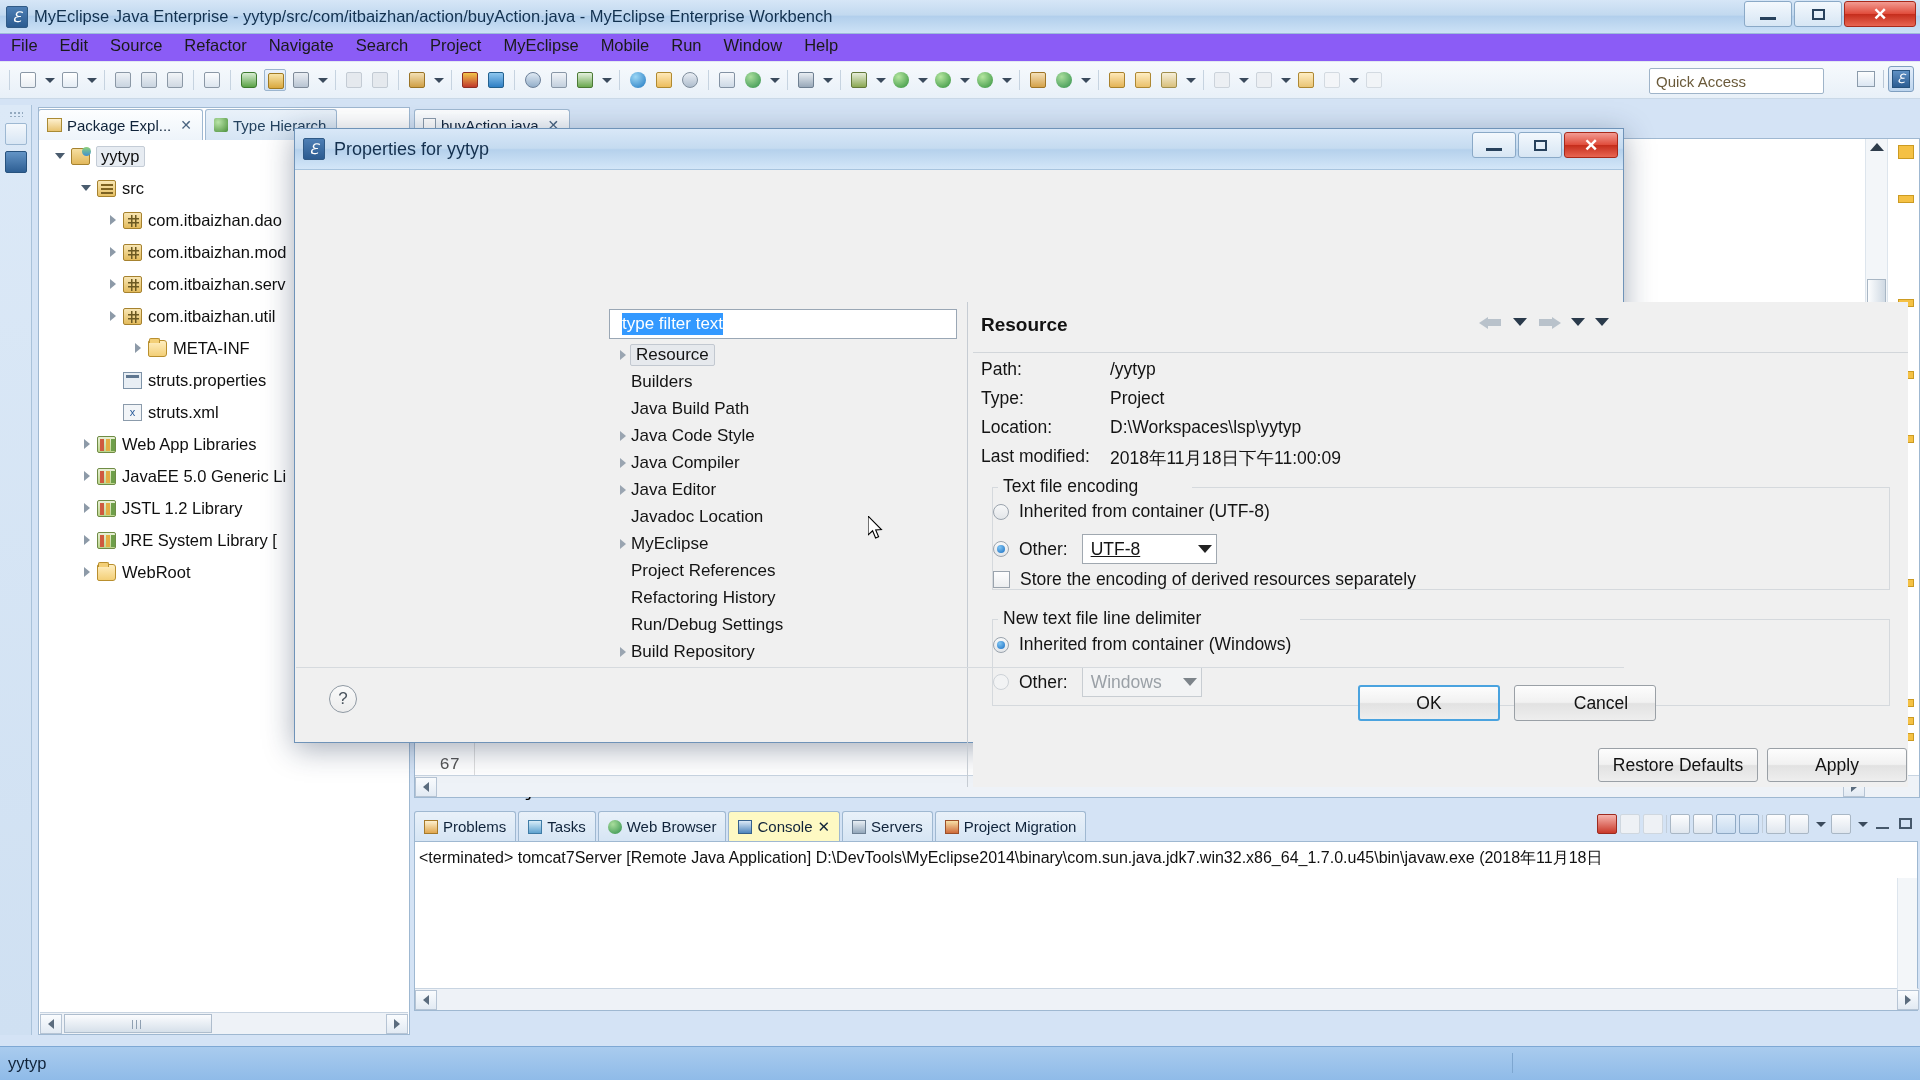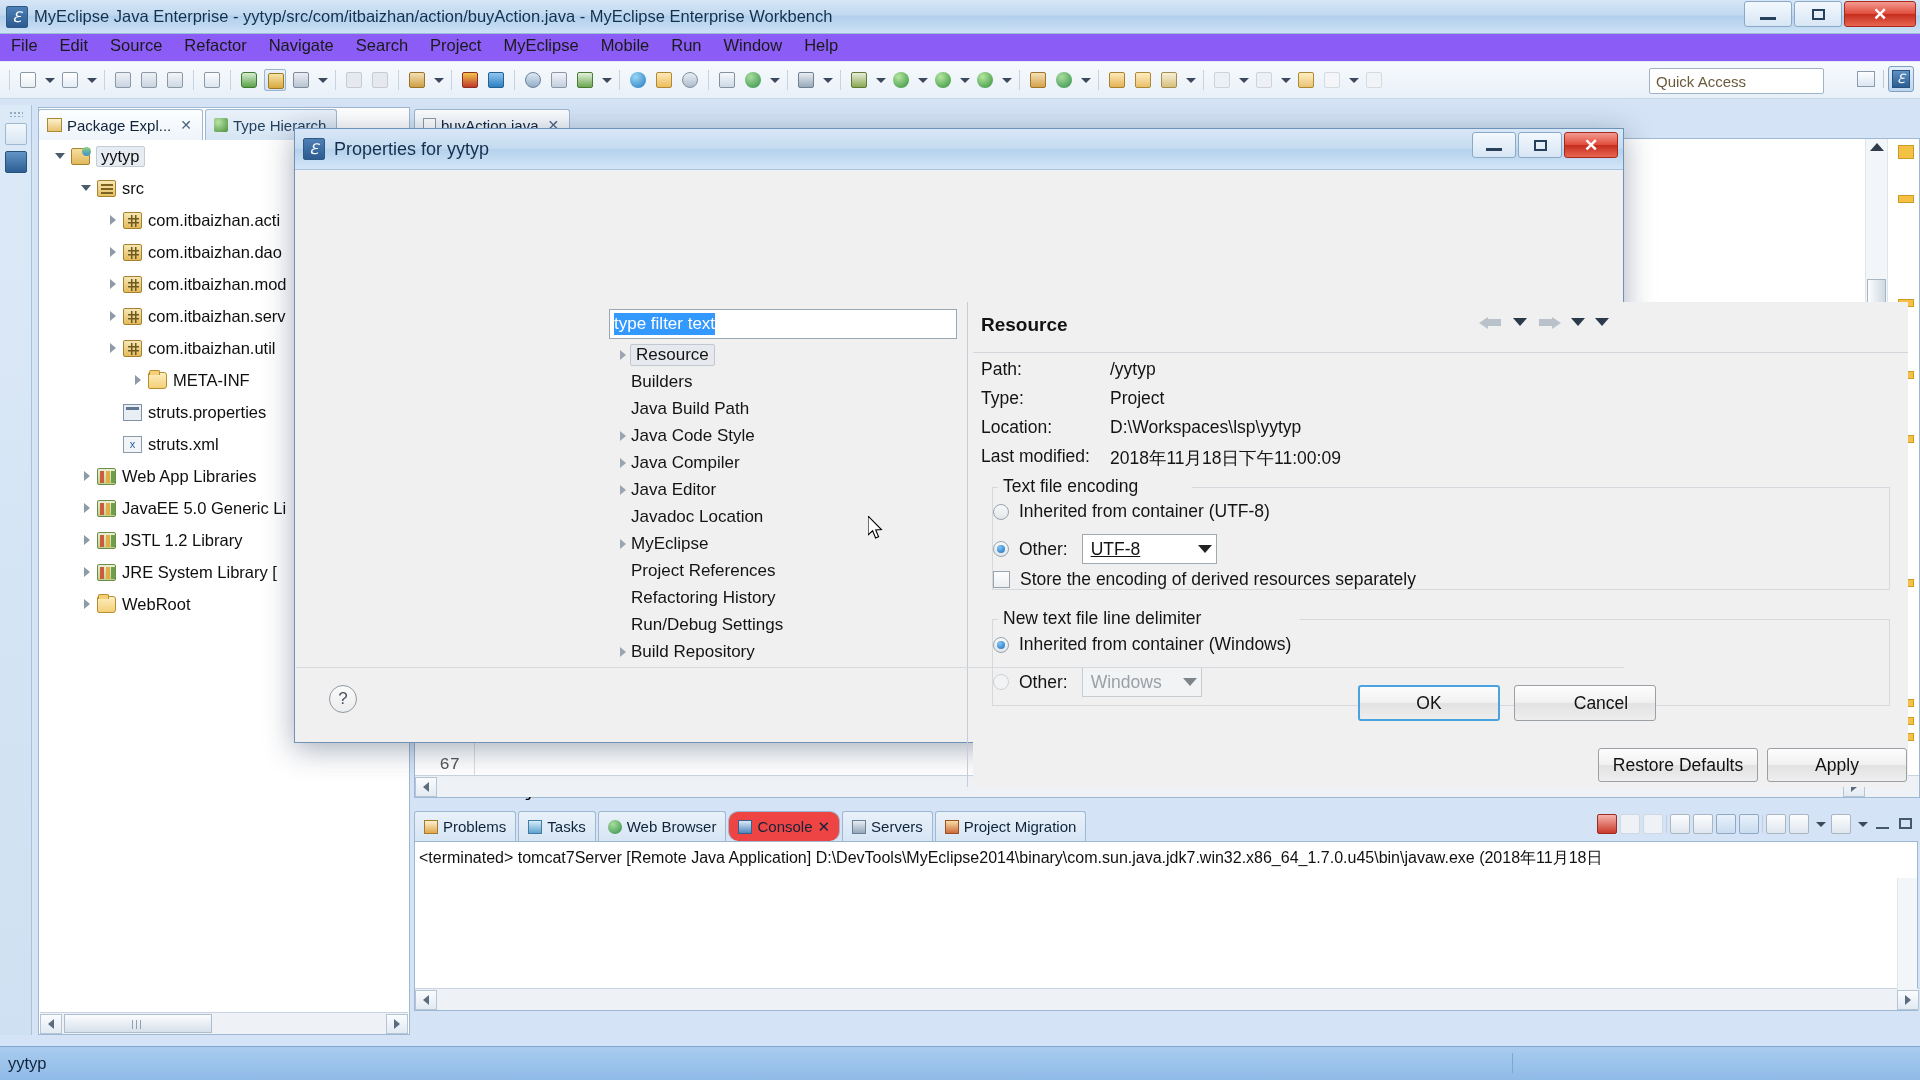--- a/index.html
+++ b/index.html
@@ -169,21 +169,21 @@
   #overview { position:absolute; right:0; top:0; width:32px; height:658px; background:#fff; border-left:1px solid #dde5ed; }
   .ovmark { position:absolute; right:5px; width:16px; height:8px; background:#f5c144; border:1px solid #cc9b22; }
   #edhscroll { position:absolute; left:0; bottom:0; width:1504px; height:22px; background:#eef2f7; border-top:1px solid #c8d4e1; display:flex; align-items:center; }
 
   
   #console { position:absolute; left:414px; top:810px; width:1506px; height:225px; }
   #contabs { display:flex; align-items:center; height:32px; }
   .ctab { height:30px; display:flex; align-items:center; gap:5px; padding:0 9px; font-size:15px;
       color:#10233a; border:1px solid #9fb8d1; border-bottom:none; border-radius:3px 3px 0 0;
       background:linear-gradient(to bottom,#e9f1f9,#d6e5f4); margin-right:2px; white-space:nowrap; }
-  .ctab.active { background:#ef4444;border-radius:10px; }
+  .ctab.active { background:#fef9c3; }
   #contools { position:absolute; right:4px; top:4px; display:flex; align-items:center; gap:3px; }
   .cti { width:20px; height:20px; border-radius:2px; }
   .cti.framed { border:1px solid #8fa9c4; background:linear-gradient(to bottom,#e8f1fa,#c9dcf0); }
   #conbody { position:absolute; left:0; top:31px; width:1504px; height:170px; background:#fff; border:1px solid #9fb8d1; }
   #conline { font-family:"Liberation Sans", sans-serif; font-size:16px; color:#111; padding:6px 4px; white-space:nowrap; overflow:hidden; }
   #conhscroll { position:absolute; left:0; bottom:0; width:1504px; height:22px; background:#eef2f7; border-top:1px solid #c8d4e1; display:flex; align-items:center; }
 
   
   #statusbar {
     position:absolute; left:0; bottom:0; width:1920px; height:34px;
@@ -218,21 +218,21 @@
     display:flex;align-items:center;justify-content:center;
   }
   #dlgwinbtns .wb.close {
     width:54px;margin-right:2px;color:#fff;font-size:17px;font-weight:bold;
     background:linear-gradient(to bottom,#f29b92,#e04b3a 50%,#c52d1c 51%,#e86552);
     border-color:#a8291a;
   }
 
   #filterbox {
     position:absolute; left:314px; top:180px; width:348px; height:30px;
-    background:#fff; border:1px solid #9aa7b5; font-size:17px; line-height:28px; padding-left:4px;
+    background:#fff; border:1px solid #9aa7b5; font-size:17px; line-height:28px; padding-left:12px;
   }
   #filterbox .hl { background:#3399ff; color:#fff; padding:1px 0 2px; }
 
   #dlgtree { position:absolute; left:307px; top:212px; width:363px; height:445px; }
   .dtrow { display:flex; align-items:center; height:27px; font-size:17px; color:#141414; padding-left:14px; }
   .dtw { width:15px; height:15px; position:relative; flex:0 0 auto; }
   .dtw.closed::after { content:""; position:absolute; left:4px; top:3px;
       border-top:5px solid transparent; border-bottom:5px solid transparent; border-left:6px solid #9aa5b1; }
   .dtrow .lbl.sel { background:#e6e9ed; border:1px solid #c2c8d0; border-radius:2px; padding:0 5px; margin-left:-1px;}
 
@@ -491,25 +491,20 @@
 <div id="petree">
   <div class="trow" style="padding-left:14px">
     <span class="tw open"></span>
     <span class="ticon ic-proj"></span>
     <span class="sel-box">yytyp</span>
   </div>
   <div class="trow" style="padding-left:40px">
     <span class="tw open"></span>
     <span class="ticon ic-src"></span>
     <span>src</span>
-  </div>
-  <div class="trow" style="padding-left:66px">
-    <span class="tw closed"></span>
-    <span class="ticon ic-pkg"></span>
-    <span>com.itbaizhan.acti</span>
   </div>
   <div class="trow" style="padding-left:66px">
     <span class="tw closed"></span>
     <span class="ticon ic-pkg"></span>
     <span>com.itbaizhan.dao</span>
   </div>
   <div class="trow" style="padding-left:66px">
     <span class="tw closed"></span>
     <span class="ticon ic-pkg"></span>
     <span>com.itbaizhan.mod</span>

